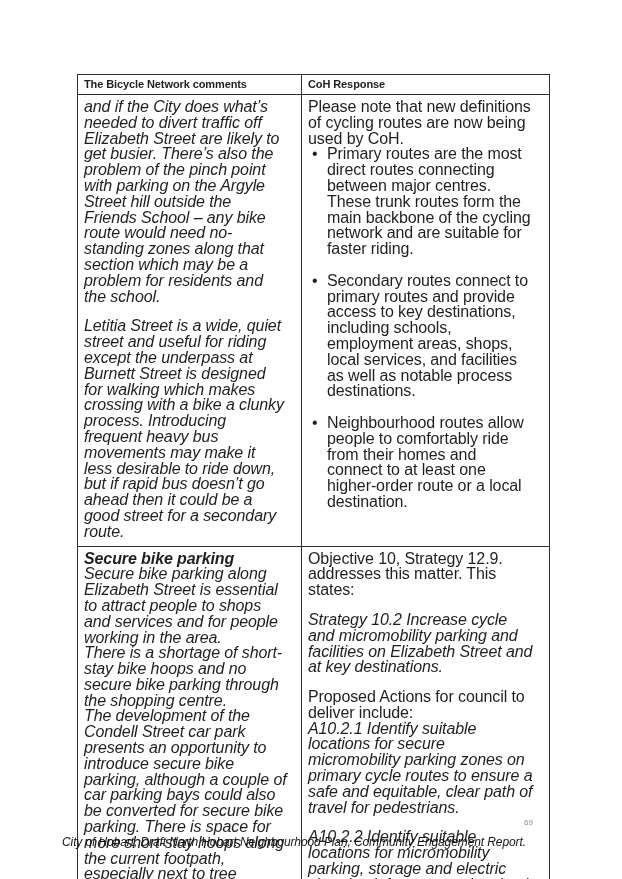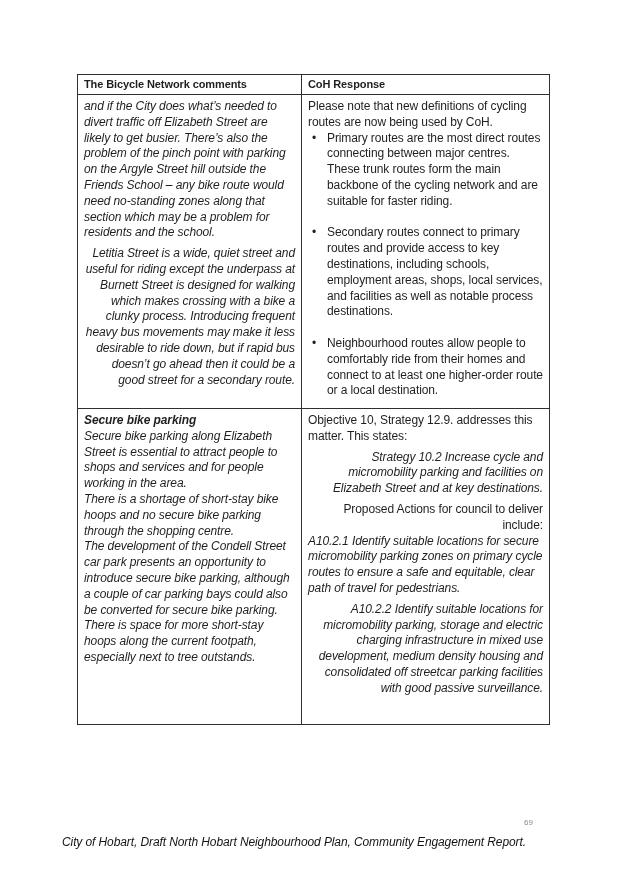--- a/index.html
+++ b/index.html
@@ -12,29 +12,29 @@
     border-collapse:collapse; table-layout:fixed;
   }
   col.col-left  { width:224px; }
   col.col-right { width:248px; }
   th, td { border:1px solid #2f2f2f; }
   th {
     text-align:left; font-weight:700; font-size:11px; line-height:13px;
     padding:3px 5px 3px 6px; height:19px; letter-spacing:-0.1px;margin-top:18px;
   }
   td {
-    vertical-align:top; padding:4px 6px 6px 6px;
-    font-size:12px; line-height:15.8px; letter-spacing:-0.1px;
+    vertical-align:top; padding:4px 14px 6px 6px;
+    font-size:16px; line-height:15.8px; letter-spacing:-0.1px;
   }
   tr.row-1 { height:314px; }
   tr.row-2 { height:316px; }
 
   .cell-left { font-style:italic; }
   .cell-heading { font-weight:700; font-style:italic; }
-  p.gap { margin-top:5px;text-align:right; }
+  p.gap { margin-top:14px; }
   p.italic { font-style:italic; }
 
   ul.bullet-list { margin:0; padding:0; list-style:none; }
   ul.bullet-list li { position:relative; padding-left:19px; }
   ul.bullet-list li::before { content:"\2022"; position:absolute; left:4px; top:0; }
   ul.bullet-list li + li { margin-top:15.8px; }
 
   .page-number {
     position:absolute; left:524px; top:818px;
     font-size:8px; color:#8a8a8a; letter-spacing:0;

